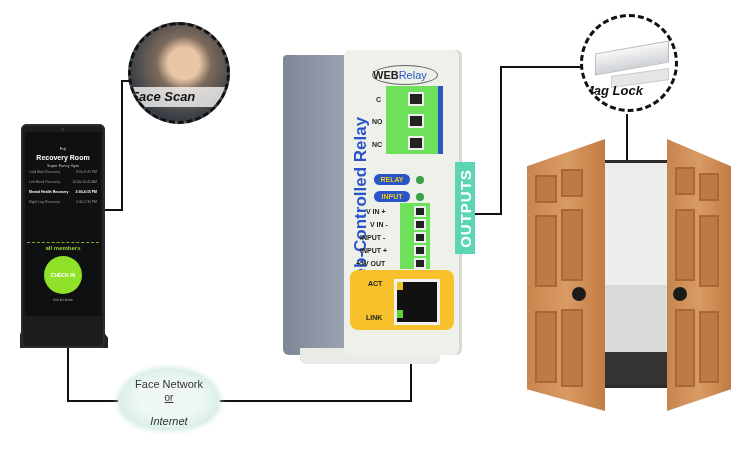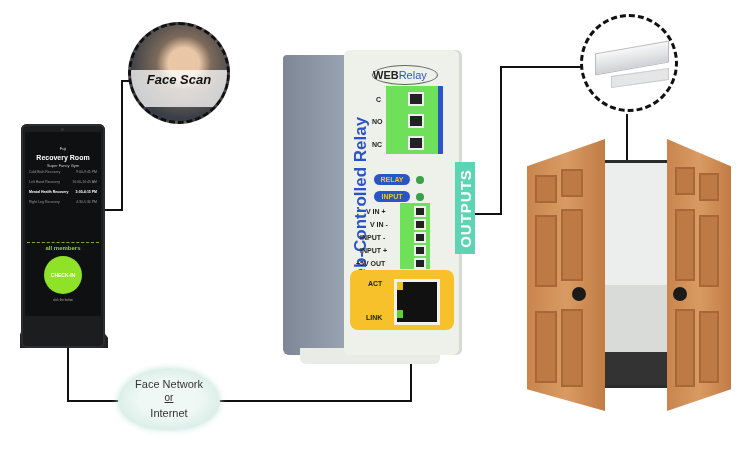--- a/index.html
+++ b/index.html
@@ -18,21 +18,21 @@
   .row.active{color:#fff;font-weight:bold;}
   .dots{position:absolute;top:110px;left:2px;right:2px;border-top:1px dashed #7fae2a;}
   .members{position:absolute;top:113px;left:0;right:0;text-align:center;color:#8fd12f;font-size:6px;font-weight:bold;}
   .checkin{position:absolute;top:124px;left:19px;width:38px;height:38px;border-radius:50%;background:#8fe227;color:#fff;font-size:5px;font-weight:bold;display:flex;align-items:center;justify-content:center;}
   .click{position:absolute;top:166px;left:0;right:0;text-align:center;color:#aaa;font-size:3px;}
   .stand-neck{left:42px;top:296px;width:40px;height:20px;background:#1a1a1a;clip-path:polygon(15% 0,85% 0,100% 100%,0 100%);}
   .stand-base{left:20px;top:314px;width:88px;height:34px;background:#222;clip-path:polygon(10% 0,80% 0,100% 70%,100% 100%,0 100%,0 60%);}
   
   .circle{border-radius:50%;border:3px dashed #111;overflow:hidden;}
   .face{left:128px;top:22px;width:96px;height:96px;background:radial-gradient(circle at 55% 40%,#e9c6a6 0 20%,#7d6a5b 35%,#3a3f47 70%);}
-  .circle-label{position:absolute;left:0;right:0;bottom:14px;height:37px;background:rgba(255,255,255,.75);text-align:center;font-weight:bold;font-style:italic;font-size:13px;line-height:20px;color:#111;}
+  .circle-label{position:absolute;left:0;right:0;bottom:14px;height:20px;background:rgba(255,255,255,.75);text-align:left;font-weight:bold;font-style:italic;font-size:13px;line-height:20px;color:#111;}
   .mag{left:580px;top:14px;width:92px;height:92px;background:#fff;}
   .magbar{position:absolute;left:12px;top:30px;width:72px;height:20px;background:linear-gradient(#f7f7f7,#cfd2d6);border:1px solid #bbb;transform:skewY(-10deg);}
   .magplate{position:absolute;left:28px;top:55px;width:56px;height:10px;background:#e4e6e8;border:1px solid #ccc;transform:skewY(-8deg);}
   
   .relay-side{left:283px;top:55px;width:65px;height:300px;background:linear-gradient(90deg,#7d8796,#9aa4b2);border-radius:4px 0 0 6px;}
   .relay-face{left:344px;top:50px;width:118px;height:305px;background:#eef0ea;border-radius:6px;box-shadow:inset -3px 0 0 #d7dad2;}
   .relay-foot{left:300px;top:348px;width:140px;height:16px;background:#e8ebe6;border-radius:0 0 6px 6px;}
   .wb-logo{position:absolute;left:28px;top:15px;width:64px;height:18px;border:1px solid #666;border-radius:50%;text-align:left;font-size:11px;line-height:18px;font-weight:bold;}
   .wb-logo b{color:#222;} .wb-logo i{color:#2c56c7;font-style:normal;font-weight:normal;}
   .vtext{position:absolute;left:6px;top:50px;width:22px;height:210px;display:flex;align-items:center;justify-content:center;}
@@ -107,20 +107,21 @@
   </div>
 </div>
 
 <div class="abs circle face">
   <div class="circle-label">Face Scan</div>
 </div>
 
 <div class="abs circle mag">
   <div class="magbar"></div>
   <div class="magplate"></div>
+  <div class="circle-label" style="background:transparent;bottom:8px;">Mag Lock</div>
 </div>
 
 <div class="abs relay-side"></div>
 <div class="abs relay-foot"></div>
 <div class="abs relay-face">
   <div class="wb-logo"><b>WEB</b><i>Relay</i></div>
   <div class="vtext">
       <span>Web-Controlled Relay</span>
     </div>
   <span class="tlabel" style="left:32px;top:46px;">C</span>
@@ -155,21 +156,21 @@
     <div class="eled" style="top:40px;left:47px;background:#5fd030;"></div>
   </div>
 </div>
 <div class="abs outputs">
     <span>OUTPUTS</span>
   </div>
 
 <div class="abs cloud">
   <div style="margin-top:10px;">Face Network</div>
   <div style="text-decoration:underline;font-size:10px;margin-top:2px;">or</div>
-  <div style="margin-top:4px;">Internet</div>
+  <div style="margin-top:12px;font-style:italic;">Internet</div>
 </div>
 
 <div class="abs frame">
   <div class="gym"></div>
 </div>
 <div class="abs door doorL">
   <div class="panel" style="left:8px;top:36px;width:22px;height:28px;"></div>
   <div class="panel" style="left:34px;top:30px;width:22px;height:28px;"></div>
   <div class="panel" style="left:8px;top:76px;width:22px;height:72px;"></div>
   <div class="panel" style="left:34px;top:70px;width:22px;height:72px;"></div>

